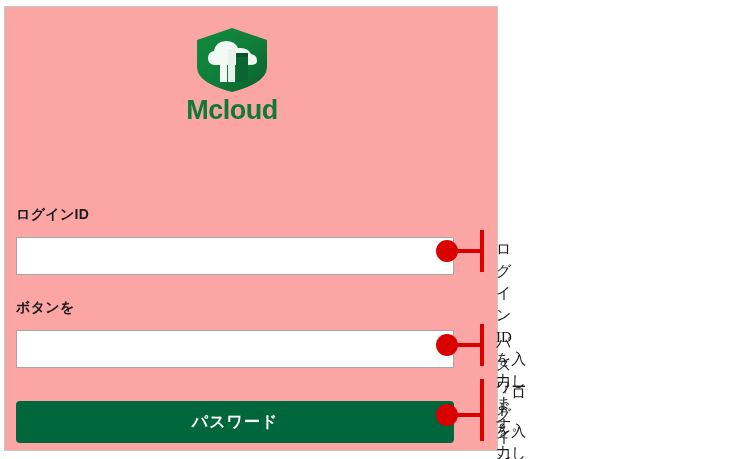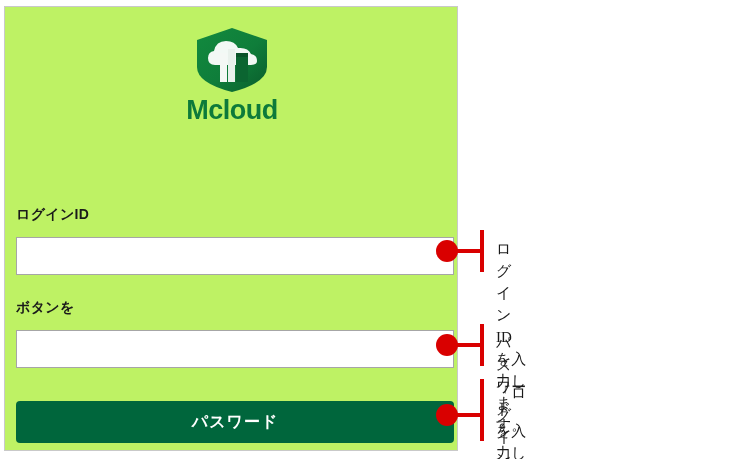--- a/index.html
+++ b/index.html
@@ -19,24 +19,24 @@
     position: relative;
     width: 750px;
     height: 459px;
   }
 
   
   .app-frame {
     position: absolute;
     left: 4px;
     top: 6px;
-    width: 454px;
+    width: 494px;
     height: 445px;
     border: 1px solid #c9c9c9;
-    background: #bef264;
+    background: #fca5a5;
     box-sizing: border-box;
   }
 
   
   .logo-wrap {
     position: absolute;
     left: 0;
     top: 20px;
     width: 454px;
     text-align: center;

